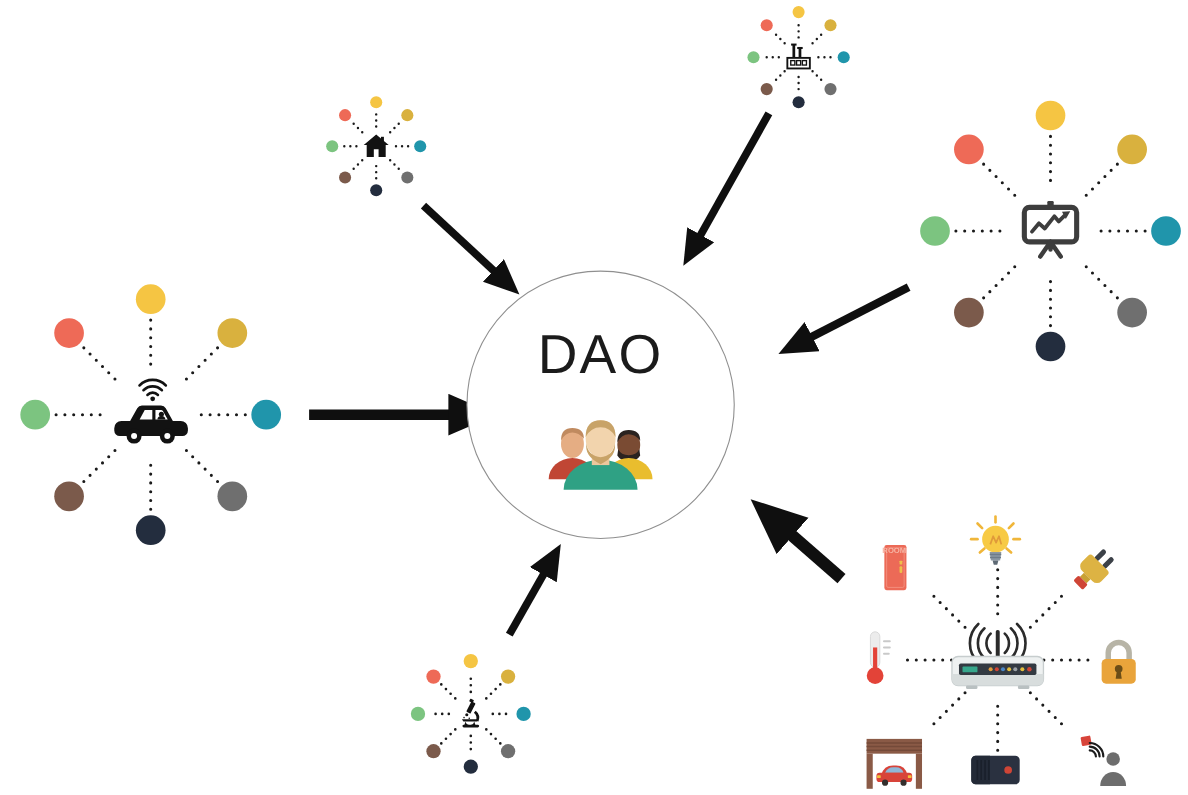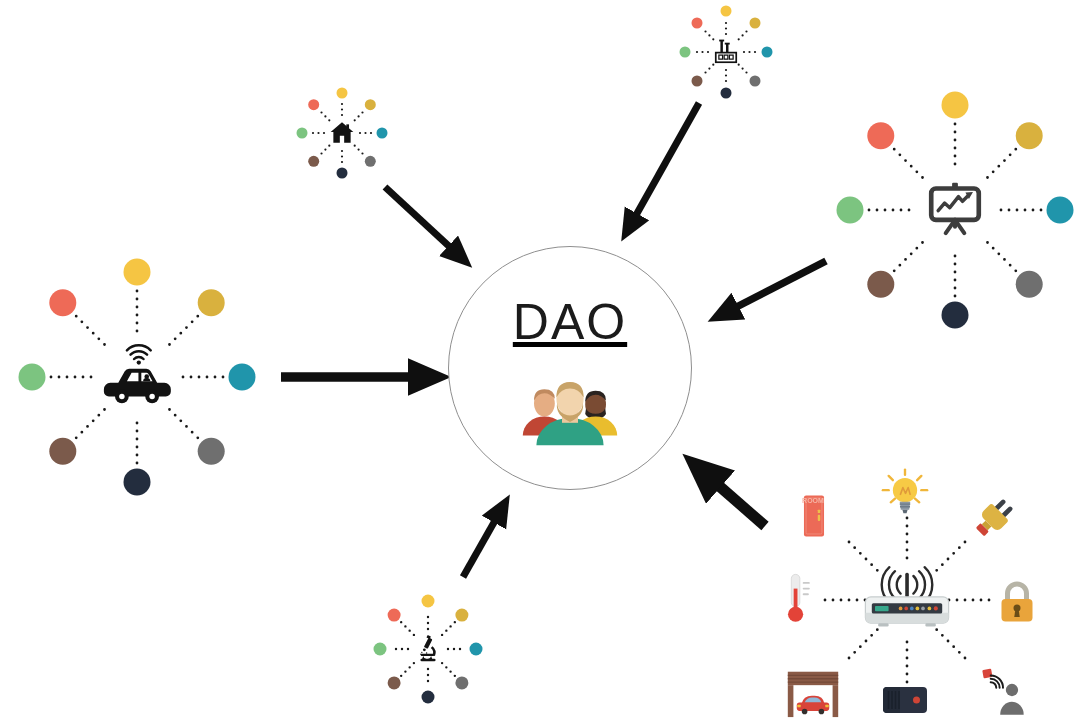--- a/index.html
+++ b/index.html
@@ -1,22 +1,22 @@
 <!DOCTYPE html>
 <html><head>
 <meta charset="utf-8">
 <style>
   html,body{margin:0;padding:0;background:#fff;}
   .stage{position:relative;width:1080px;height:723px;background:#ffffff;overflow:hidden;
          font-family:"Liberation Sans",sans-serif;}
   #diagram{position:absolute;left:0;top:0;width:1080px;height:723px;}
   #diagram text{font-family:"Liberation Sans",sans-serif;}
-  .dao-circle{position:absolute;left:448px;top:246px;width:244px;height:244px;
+  .dao-circle{position:absolute;left:424px;top:246px;width:244px;height:244px;
               border:1.5px solid #8f8f8f;border-radius:50%;background:#fff;
-              display:flex;flex-direction:column;align-items:center;box-sizing:border-box;text-decoration:underline;}
+              display:flex;flex-direction:column;align-items:center;box-sizing:border-box;}
   .dao-label{margin-top:50px;line-height:1;font-size:50px;font-weight:300;
              letter-spacing:2px;color:#1b1b1b;}
   .team-svg{width:112px;height:90px;margin-top:14px;}
   .defs-holder{position:absolute;width:0;height:0;overflow:hidden;}
 </style>
 </head>
 <body>
 
 <svg class="defs-holder" xmlns="http://www.w3.org/2000/svg" xmlns:xlink="http://www.w3.org/1999/xlink" aria-hidden="true">
   <defs>

